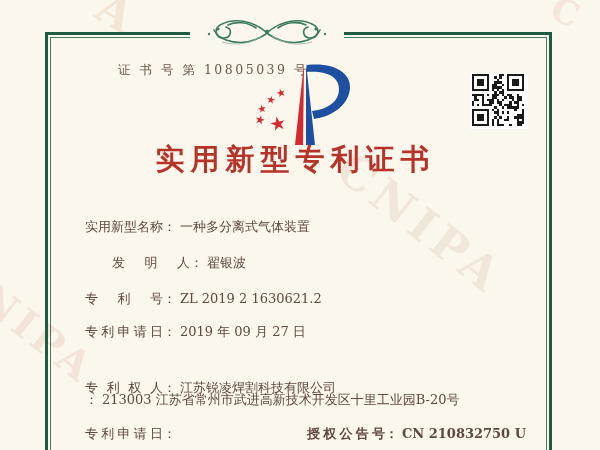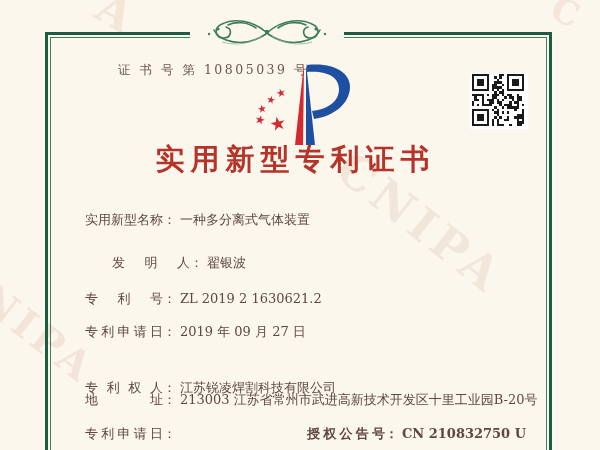--- a/index.html
+++ b/index.html
@@ -48,21 +48,21 @@
     text-align:center;font-size:29px;font-weight:bold;
     color:#b5342a;letter-spacing:6px;
   }
   
   .row{position:absolute;left:85px;font-size:13px;color:#5e483f;
        display:flex;align-items:flex-start;line-height:17px;}
   .lbl{display:inline-block;width:78px;text-align:justify;text-align-last:justify;
        flex:none;}
   .colon{flex:none;margin-right:4px;}
   .val{display:inline-block;}
-  .row-name{top:211px;}
+  .row-name{top:218px;}
   .row-inventor{top:254px;margin-left:27px;}
   .row-patentno{top:290px;}
   .row-filing{top:323px;}
   .row-patentee{top:379px;}
   .row-address{top:391px;}
   .row-address .val{width:365px;}
   .row-grantdate{top:425px;}
   .row-grantno{top:425px;left:307px;font-weight:bold;}
 </style>
 </head>
@@ -285,21 +285,20 @@
       <span class="val">2019 年 09 月 27 日</span>
   </div>
 
   <div class="row row-patentee">
     <span class="lbl">专利权人</span>
       <span class="colon">：</span>
       <span class="val">江苏锐凌焊割科技有限公司</span>
   </div>
 
   <div class="row row-address">
-    <span class="lbl">地址</span>
       <span class="colon">：</span>
       <span class="val">213003 江苏省常州市武进高新技术开发区十里工业园B-20号</span>
   </div>
 
   <div class="row row-grantdate">
     <span class="lbl">专利申请日</span>
       <span class="colon">：</span>
   </div>
 
   <div class="row row-grantno">

